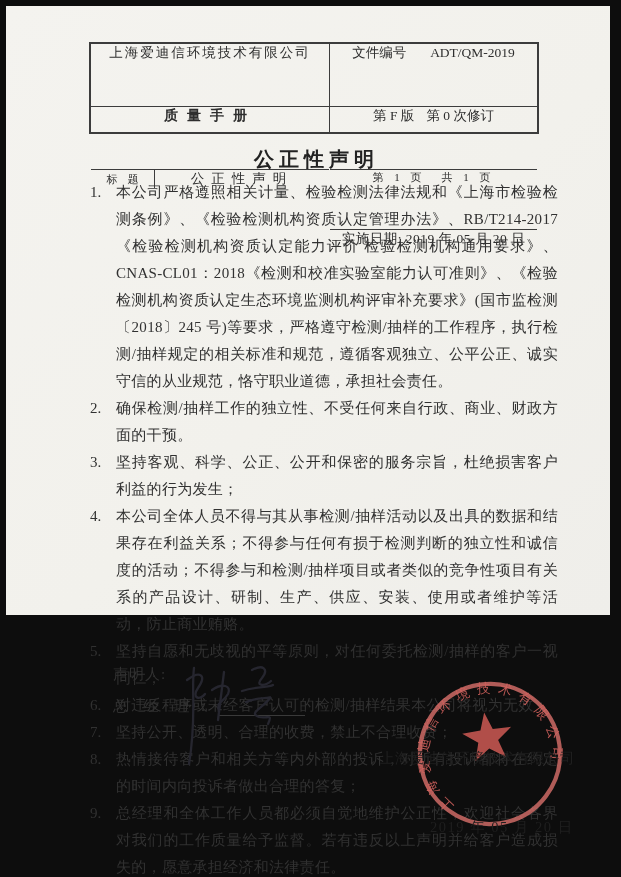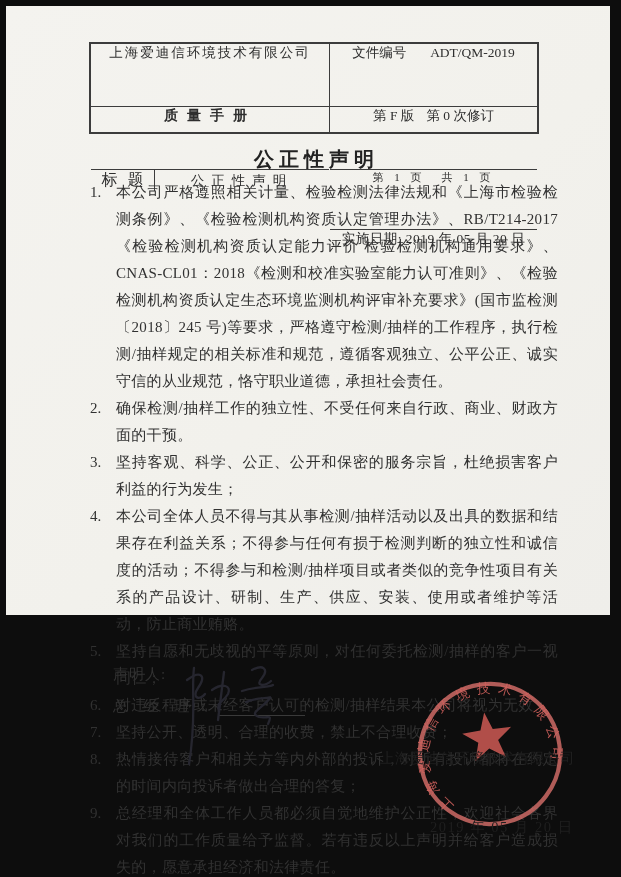--- a/index.html
+++ b/index.html
@@ -17,21 +17,21 @@
     position:absolute;left:83px;top:36px;width:450px;height:92px;
     border:2px solid #3c3c3c;display:flex;color:#2e2e2e;box-sizing:border-box;
   }
   .hcol-l{width:238px;border-right:1.5px solid #3c3c3c;display:flex;flex-direction:column;}
   .hcol-r{flex:1;display:flex;flex-direction:column;}
   .hrow{display:flex;align-items:center;justify-content:center;box-sizing:border-box;}
   .bline{border-top:1.5px solid #3c3c3c;margin-top:44px;}
   .h-company{height:24px;font-size:13.5px;letter-spacing:2px;}
   .h-manual{height:22px;font-size:14px;font-weight:bold;letter-spacing:9px;}
   .h-titlerow{flex:1;display:flex;}
-  .h-titlelabel{width:64px;border-right:1.5px solid #3c3c3c;display:flex;align-items:center;justify-content:center;font-size:16px;letter-spacing:10px;padding-left:10px;box-sizing:border-box;}
+  .h-titlelabel{width:64px;border-right:1.5px solid #3c3c3c;display:flex;align-items:center;justify-content:center;font-size:11px;letter-spacing:10px;padding-left:10px;box-sizing:border-box;}
   .h-titleval{flex:1;display:flex;align-items:center;justify-content:center;font-size:13.5px;letter-spacing:7px;}
   .h-r1{height:24px;font-size:13.5px;gap:24px;}
   .h-r2{height:22px;font-size:13.5px;gap:12px;}
   .h-r3{height:22px;font-size:11px;letter-spacing:4px;gap:16px;}
   .h-r4{flex:1;font-size:13.5px;letter-spacing:0.5px;}
   
   #doc-title{
     position:absolute;left:0;top:140px;width:621px;text-align:center;
     font-size:20px;font-weight:bold;letter-spacing:5px;color:#222;
   }

